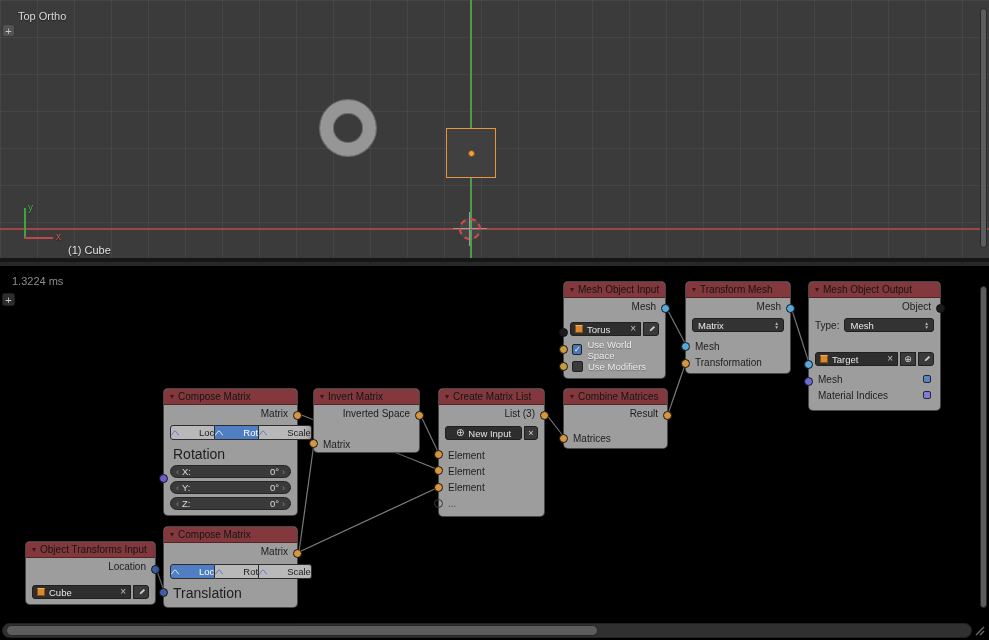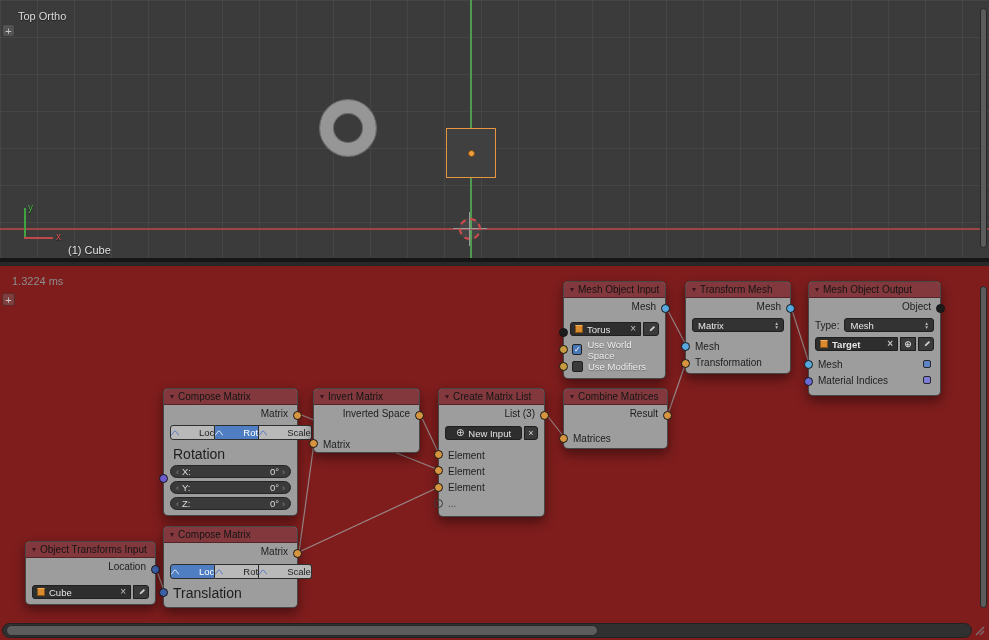--- a/index.html
+++ b/index.html
@@ -34,21 +34,21 @@
   #axis-w-y-label { left:28px; top:202px; color:#45b045; font-size:10px; }
   #axis-w-x-label { left:56px; top:231px; color:#cf5050; font-size:10px; }
   #object-label { left:68px; top:244px; color:#e2e2e2; }
   .expand-plus { position:absolute; width:13px; height:13px; border-radius:3px;
     background:rgba(130,130,130,0.35); color:#c8c8c8; font-size:11px; line-height:12px;
     text-align:center; border:1px solid rgba(0,0,0,0.3); }
   .vscroll { position:absolute; width:7px; border-radius:4px; background:#5c5c5c; border:1px solid #272727; }
   #vp-scroll { right:2px; top:8px; height:240px; }
 
   
-  #node-editor { position:absolute; left:0; top:266px; width:989px; height:374px; background:#7f1d1d; }
+  #node-editor { position:absolute; left:0; top:266px; width:989px; height:374px; background:#000000; }
   #perf-label { position:absolute; left:12px; top:9px; color:#8d8d8d; font-size:11px; }
   #ne-scroll { right:2px; top:20px; height:322px; }
   #hscroll-track { position:absolute; left:2px; bottom:2px; width:970px; height:15px;
     background:#303030; border-radius:8px; border:1px solid #222; }
   #hscroll-handle { position:absolute; left:3px; top:1px; width:592px; height:11px;
     background:#5c5c5c; border-radius:6px; border:1px solid #272727; }
   #grip { position:absolute; right:4px; bottom:4px; width:12px; height:12px; opacity:.8; }
 
   #wires { position:absolute; left:0; top:0; width:989px; height:640px; pointer-events:none; z-index:3; }
 
@@ -242,21 +242,21 @@
     <div class="wrow" style="margin-top:4px; gap:5px;">
       <span>Type:</span>
       <div class="dropdown">
         <span class="dd-label">Mesh</span>
         <span class="dd-arrows">
           <span>▴</span>
             <span>▾</span>
         </span>
       </div>
     </div>
-    <div class="wrow" style="margin-top:5px;font-weight:bold;">
+    <div class="wrow" style="margin-top:20px;">
       <div class="objfield">
         <span class="obj-cube"></span>
         <span class="name">Target</span>
         <span class="x-btn">×</span>
       </div>
       <div class="sq-btn">
           <span>⊕</span>
         </div>
       <div class="sq-btn last">
         <svg width="9" height="9" viewBox="0 0 10 10">

